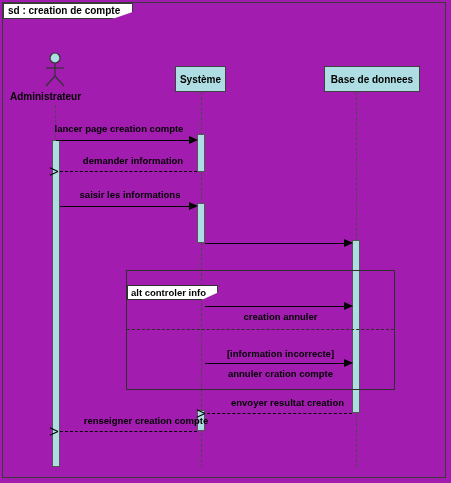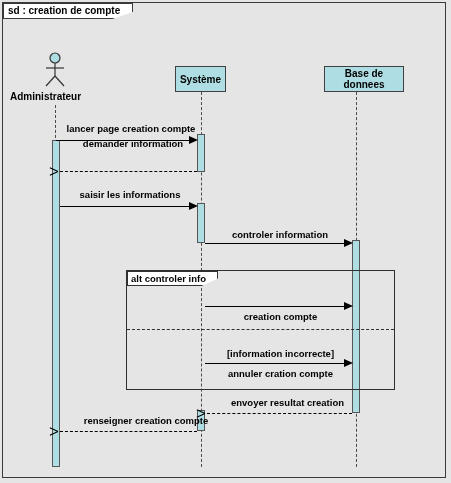--- a/index.html
+++ b/index.html
@@ -7,21 +7,21 @@
     padding: 0;
     background: #ffffff;
   }
   body {
     font-family: "Liberation Sans", sans-serif;
   }
   #canvas {
     position: relative;
     width: 451px;
     height: 483px;
-    background: #e5e5e5;
+    background: #a21caf;
     overflow: hidden;
   }
   
   .sd-frame {
     position: absolute;
     left: 2px;
     top: 2px;
     width: 444px;
     height: 476px;
     border: 1px solid #3a3a3a;
@@ -171,52 +171,51 @@
       <line x1="15" y1="24" x2="6" y2="34" stroke="#333333" stroke-width="1.2"></line>
       <line x1="15" y1="24" x2="24" y2="34" stroke="#333333" stroke-width="1.2"></line>
     </svg>
   </div>
   <div class="actor-label" style="left:10px; top:91px; width:90px;">Administrateur</div>
   <div class="lifeline-dash" style="left:55px; top:105px; height:362px;"></div>
 
   <div class="ll-box" style="left:175px; top:66px; width:51px; height:26px;">Système</div>
   <div class="lifeline-dash" style="left:201px; top:92px; height:375px;"></div>
 
-  <div class="ll-box" style="left:324px; top:66px; width:80px; height:26px;">Base de donnees</div>
+  <div class="ll-box" style="left:324px; top:66px; width:96px; height:26px;">Base de donnees</div>
   <div class="lifeline-dash" style="left:356px; top:92px; height:375px;"></div>
 
   <div class="activation" style="left:52px; top:140px; height:327px;"></div>
   <div class="activation" style="left:197px; top:134px; height:38px;"></div>
   <div class="activation" style="left:197px; top:203px; height:40px;"></div>
   <div class="activation" style="left:197px; top:410px; height:21px;"></div>
   <div class="activation" style="left:352px; top:240px; height:173px;"></div>
 
-  <div class="msg-label" style="left:56px; top:123px; width:150px;">lancer page creation compte</div>
+  <div class="msg-label" style="left:44px; top:123px; width:150px;">lancer page creation compte</div>
   <div class="msg-line" style="left:56px; top:140px; width:139px;"></div>
   <div class="arrow-right" style="left:189px; top:136px;"></div>
 
-  <div class="msg-label" style="left:68px; top:138px; width:130px;">demander information</div>
+  <div class="msg-label" style="left:68px; top:155px; width:130px;">demander information</div>
   <div class="msg-line dashed" style="left:60px; top:171px; width:137px;"></div>
   <div class="arrow-left-open" style="left:58px; top:167px;"></div>
 
   <div class="msg-label" style="left:60px; top:189px; width:140px;">saisir les informations</div>
   <div class="msg-line" style="left:60px; top:206px; width:135px;"></div>
   <div class="arrow-right" style="left:189px; top:202px;"></div>
 
-  <div class="msg-label" style="left:210px; top:229px; width:140px;">controler information</div>
   <div class="msg-line" style="left:205px; top:243px; width:145px;"></div>
   <div class="arrow-right" style="left:344px; top:239px;"></div>
 
   <div class="frag-box" style="left:126px; top:270px; width:269px; height:120px;"></div>
-  <div class="frag-label" style="left:127px; top:271px;">alt controler info</div>
+  <div class="frag-label" style="left:127px; top:285px;">alt controler info</div>
   <div class="frag-divider" style="left:127px; top:329px; width:267px;"></div>
 
   <div class="msg-line" style="left:205px; top:306px; width:145px;"></div>
   <div class="arrow-right" style="left:344px; top:302px;"></div>
-  <div class="msg-label" style="left:208px; top:311px; width:145px;">creation compte</div>
+  <div class="msg-label" style="left:208px; top:311px; width:145px;">creation annuler</div>
 
   <div class="msg-label" style="left:208px; top:348px; width:145px;">[information incorrecte]</div>
   <div class="msg-line" style="left:205px; top:363px; width:145px;"></div>
   <div class="arrow-right" style="left:344px; top:359px;"></div>
   <div class="msg-label" style="left:215px; top:397px; width:145px;">envoyer resultat creation</div>
 
   <div class="msg-label" style="left:208px; top:368px; width:145px;">annuler cration compte</div>
   <div class="msg-line dashed" style="left:207px; top:413px; width:145px;"></div>
   <div class="arrow-left-open" style="left:205px; top:409px;"></div>
 

